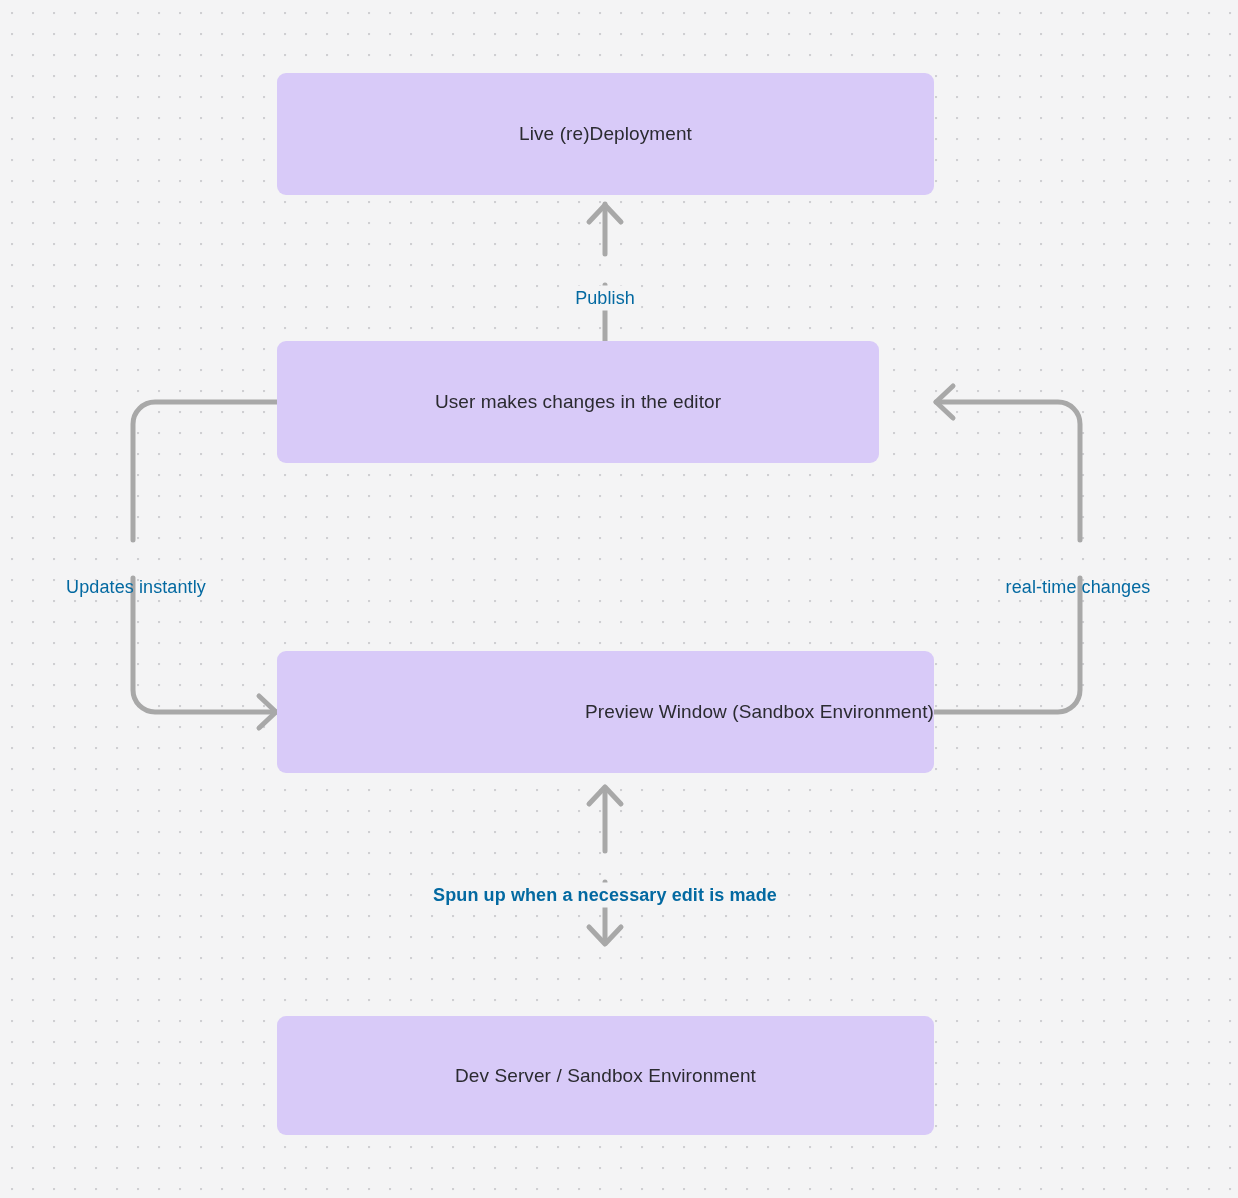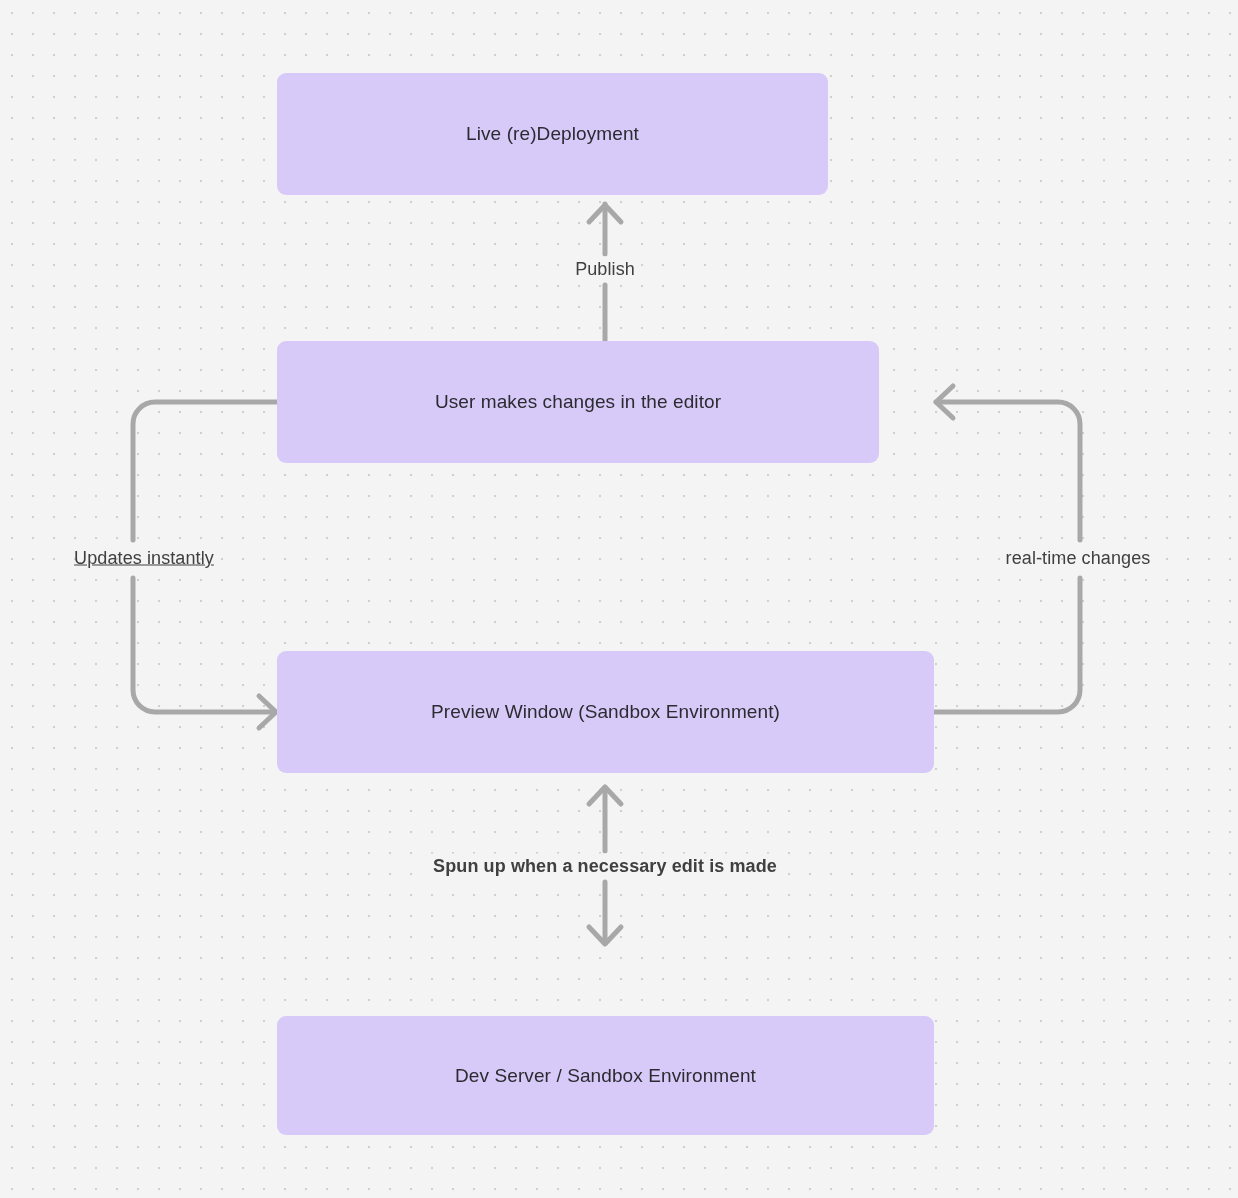--- a/index.html
+++ b/index.html
@@ -49,26 +49,27 @@
     cursor: default;
   }
   .node-label {
     white-space: nowrap;
     text-align: center;
   }
 
   .edge-label {
     position: absolute;
     font-size: 18px;
-    color: #404040;
+    color: #0369a1;
     white-space: nowrap;
     letter-spacing: 0.1px;
     transform: translate(-50%, -50%);
     text-align: left;
     cursor: default;
+    margin-top: 29px;
   }
   .edge-label.boxed {
     background: #f4f4f5;
     padding: 2px 6px;
     border-radius: 3px;
   }
 </style>
 </head>
 <body>
 
@@ -106,35 +107,35 @@
   <g>
 
     <path d="M 605 851 L 605 788" fill="none" stroke="#a8a8a8" stroke-width="5" stroke-linecap="round"></path>
     <path d="M 589 804 L 605 787 L 621 804" fill="none" stroke="#a8a8a8" stroke-width="5" stroke-linecap="round" stroke-linejoin="round"></path>
 
     <path d="M 605 882 L 605 943" fill="none" stroke="#a8a8a8" stroke-width="5" stroke-linecap="round"></path>
     <path d="M 589 927 L 605 944 L 621 927" fill="none" stroke="#a8a8a8" stroke-width="5" stroke-linecap="round" stroke-linejoin="round"></path>
   </g>
 </svg>
 
-<div class="node" id="node-live-deployment" style="left:277px; top:73px; width:551px; height:122px;">
+<div class="node" id="node-live-deployment" style="left:277px; top:73px; width:657px; height:122px;">
   <span class="node-label">Live (re)Deployment</span>
 </div>
 
 <div class="node" id="node-user-edits" style="left:277px; top:341px; width:602px; height:122px;">
   <span class="node-label">User makes changes in the editor</span>
 </div>
 
-<div class="node" id="node-preview-window" style="left:277px; top:651px; width:657px; height:122px;">
+<div class="node" id="node-preview-window" style="left:277px; top:651px; width:657px; height:122px;justify-content:flex-end;">
   <span class="node-label">Preview Window (Sandbox Environment)</span>
 </div>
 
 <div class="node" id="node-dev-server" style="left:277px; top:1016px; width:657px; height:119px;">
   <span class="node-label">Dev Server / Sandbox Environment</span>
 </div>
 
 <div class="edge-label boxed" style="left:605px; top:269px;">Publish</div>
 
-<div class="edge-label" style="left:144px; top:558px;text-decoration:underline;">Updates instantly</div>
+<div class="edge-label" style="left:136px; top:558px;">Updates instantly</div>
 
 <div class="edge-label" style="left:1078px; top:558px;">real-time changes</div>
 
 <div class="edge-label boxed" style="left:605px; top:866px;font-weight:bold;">Spun up when a necessary edit is made</div>
 
 </body></html>

